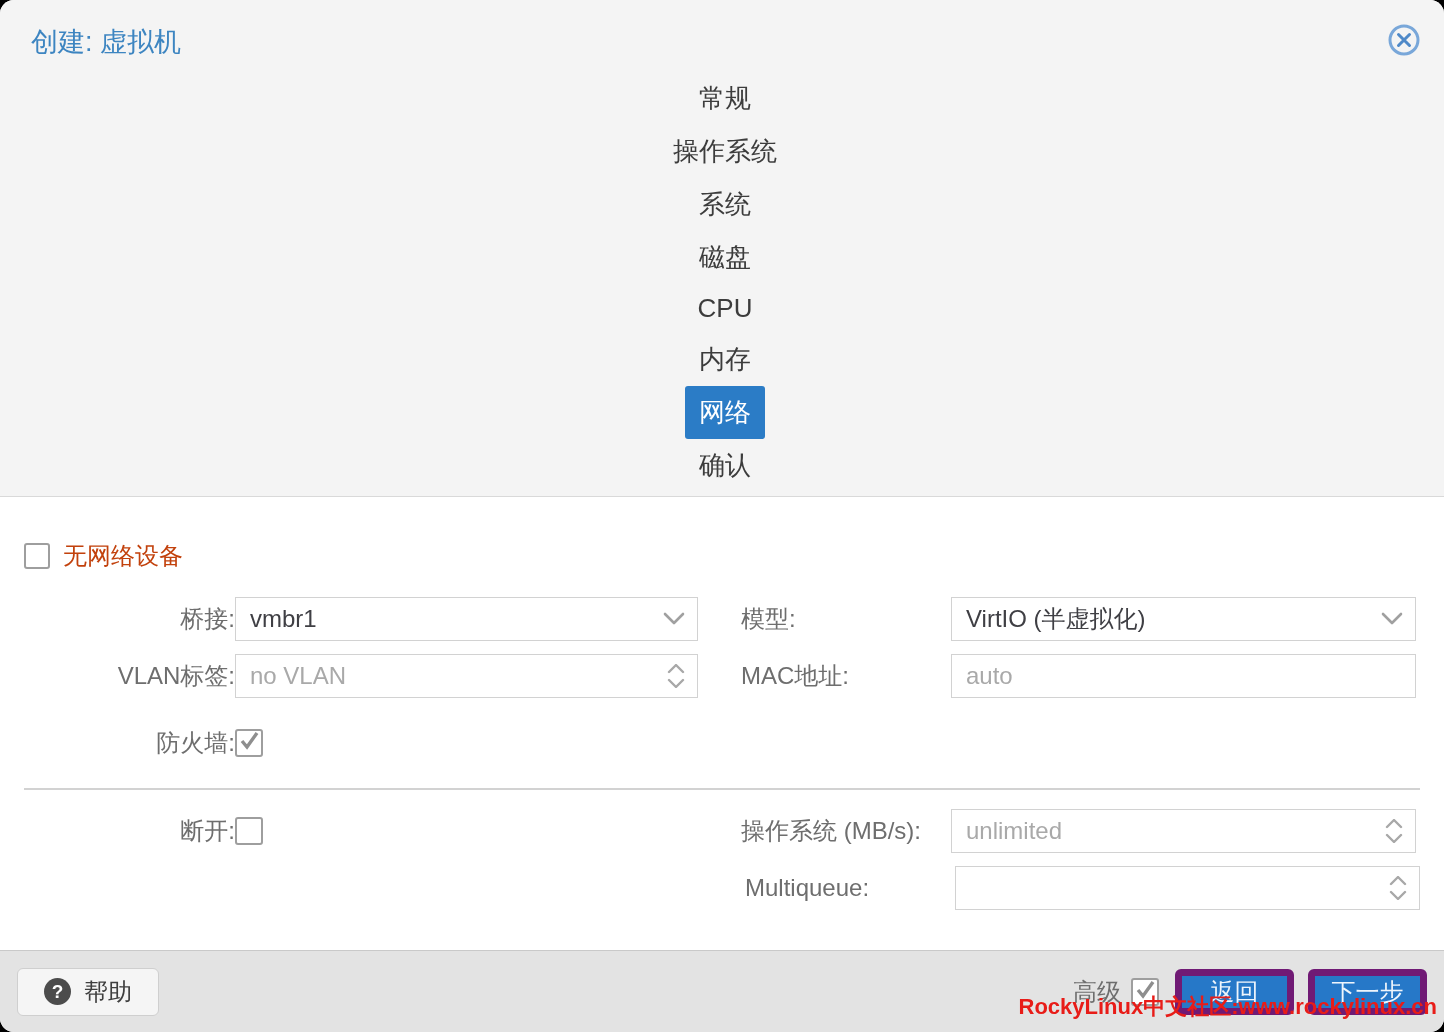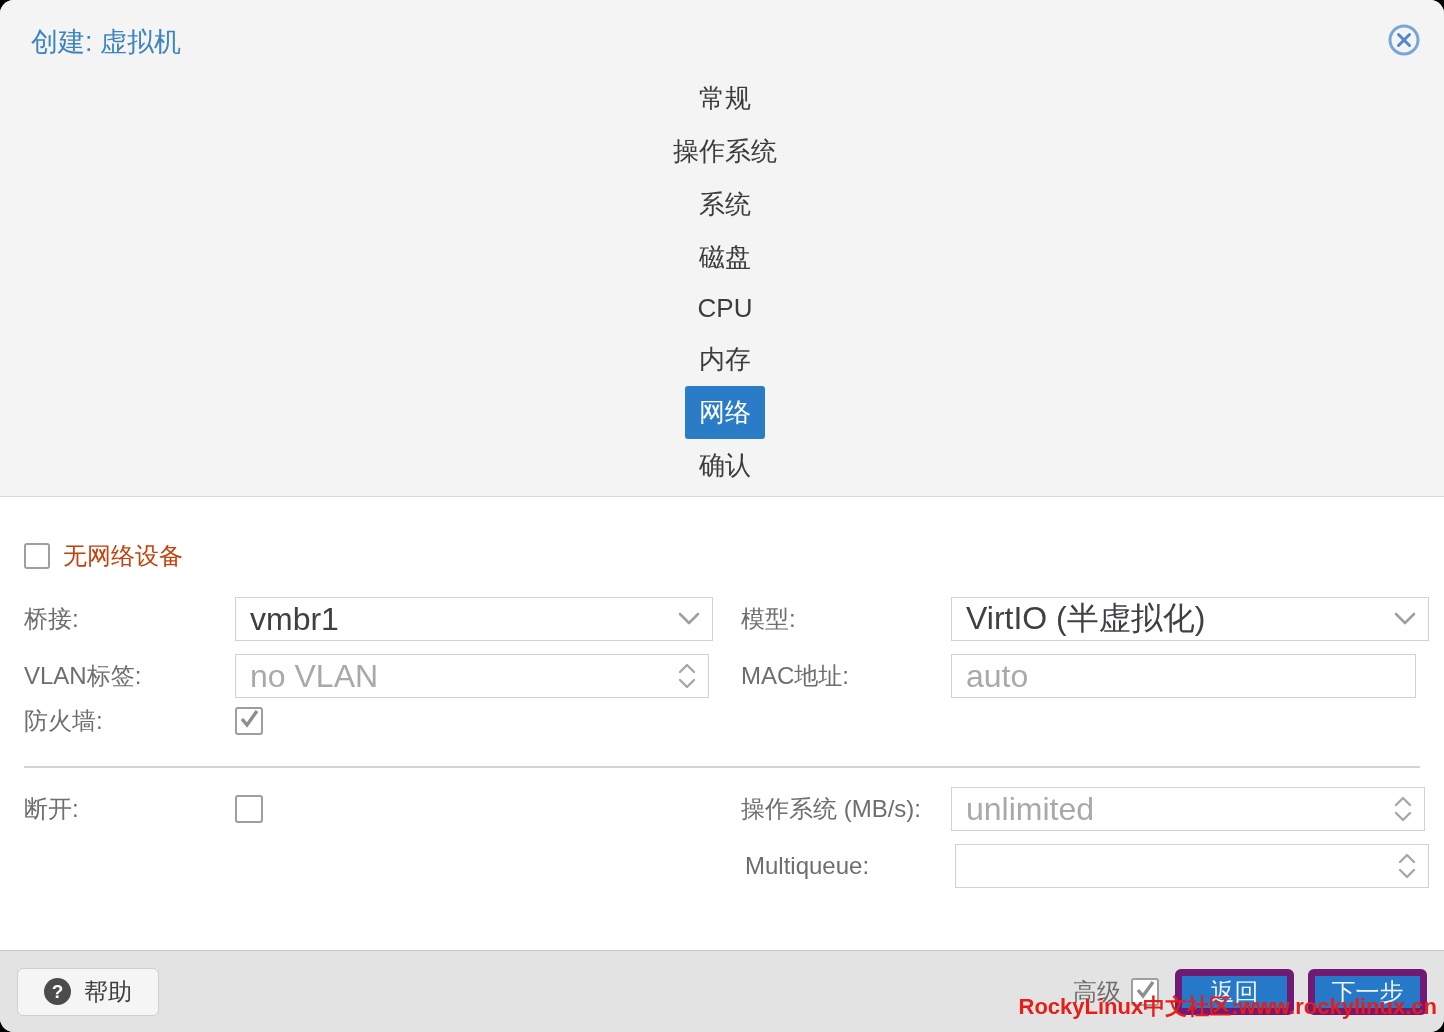--- a/index.html
+++ b/index.html
@@ -86,40 +86,40 @@
     display: flex;
     align-items: center;
   }
   .fcol.left  { width: 674px; }
   .fcol.right { width: 675px; margin-left: 43px; }
   .flabel {
     font-size: 24px;
     color: #6e6e6e;
     flex: 0 0 auto;
   }
-  .fcol.left  .flabel { width: 211px; }
+  .fcol.left  .flabel { width: 211px; text-align: right; }
   .fcol.right .flabel { width: 210px; }
   .fctrl {
     flex: 1;
     height: 44px;
     border: 1px solid #d2d2d2;
     background: #fff;
     display: flex;
     align-items: center;
     padding: 0 12px 0 14px;
     box-sizing: border-box;
   }
   .fctrl input {
     flex: 1;
     min-width: 0;
     border: none;
     outline: none;
     background: transparent;
     font-family: inherit;
-    font-size: 32px;
+    font-size: 24px;
     color: #3f3f44;
     padding: 0;
   }
   .fctrl input::placeholder { color: #a9a9a9; opacity: 1; }
   .trigger {
     flex: 0 0 auto;
     margin-left: 8px;
     display: flex;
     flex-direction: column;
     align-items: center;
@@ -137,21 +137,21 @@
     cursor: pointer;
   }
   .checkbox.lg { width: 24px; height: 24px; }
   .divider {
     margin-top: 30px;
     height: 2px;
     background: #d2d2d2;
   }
   .mt-bridge   { margin-top: 25px; }
   .mt-vlan     { margin-top: 13px; }
-  .mt-firewall { margin-top: 8px; height: 30px; }
+  .mt-firewall { margin-top: 30px; height: 30px; }
   .mt-disc     { margin-top: 19px; }
   .mt-multi    { margin-top: 13px; justify-content: flex-end; }
   
   .dialog-footer {
     flex: 0 0 82px;
     background: #e3e3e3;
     border-top: 1px solid #c9c9c9;
     display: flex;
     align-items: center;
     padding: 0 17px;

